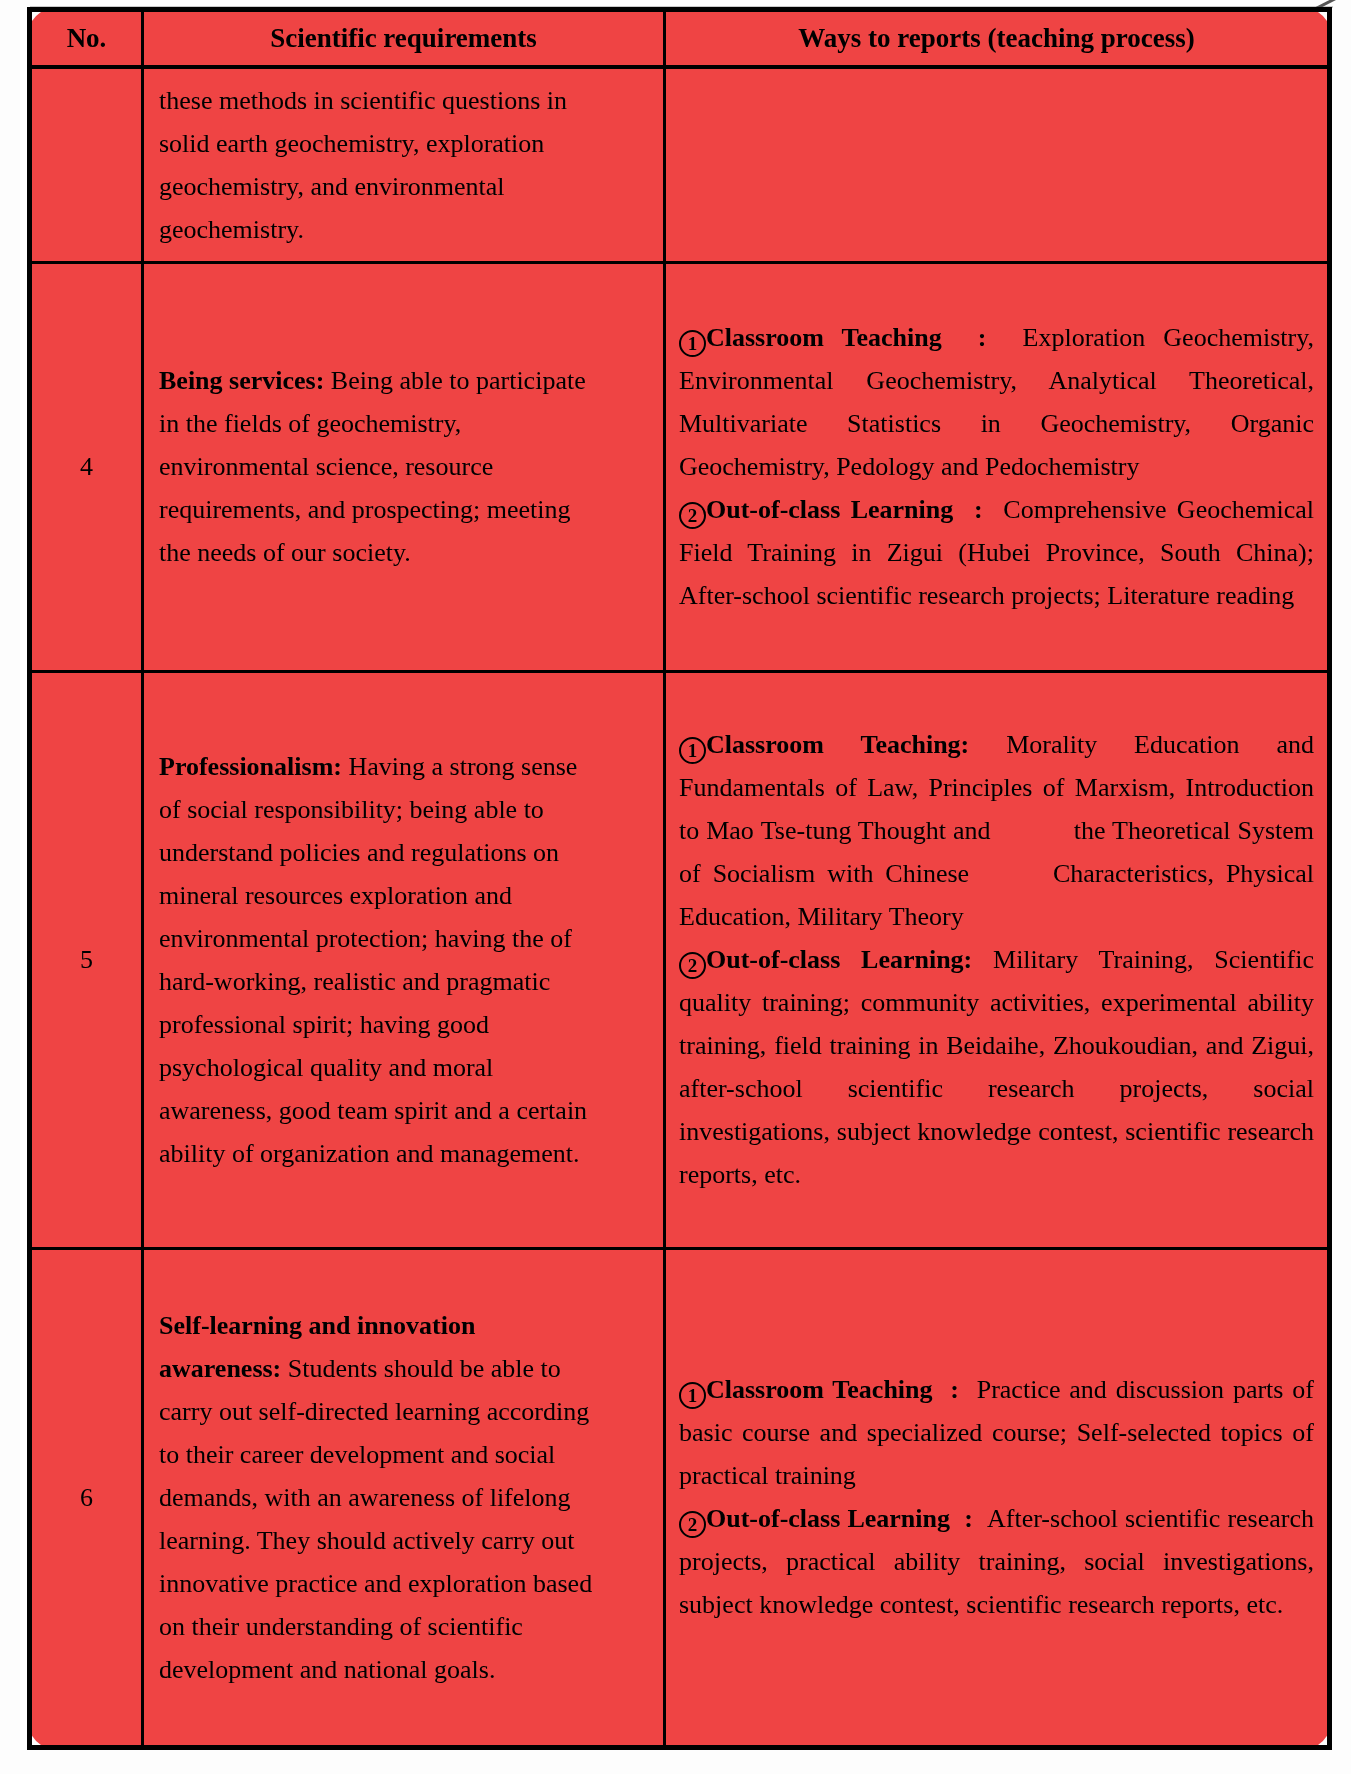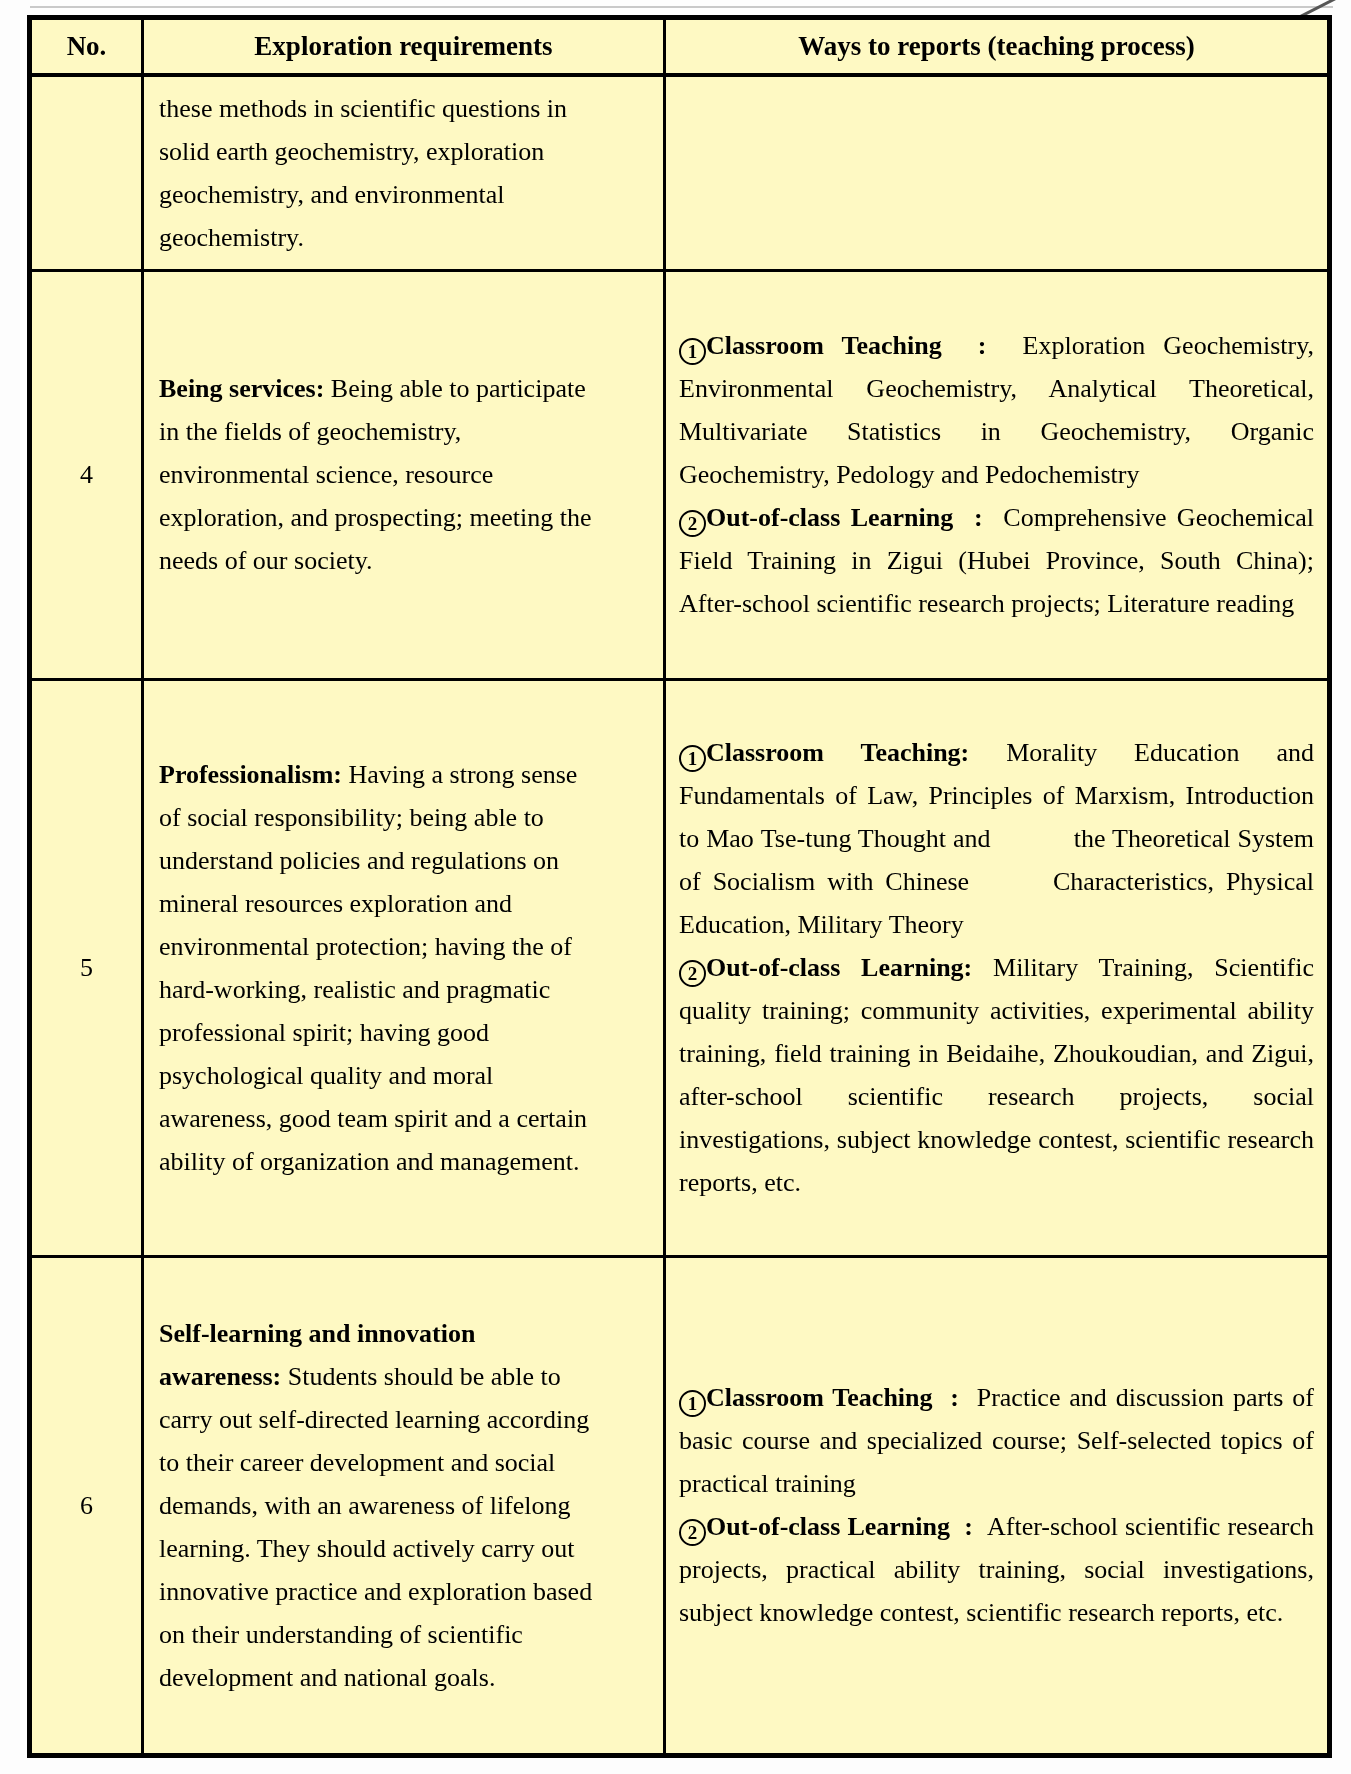--- a/index.html
+++ b/index.html
@@ -29,25 +29,26 @@
     left: 1298px;
     top: 6px;
     width: 40px;
     height: 3px;
     background: #555;
     transform: rotate(-27deg);
   }
   table.req-table {
     position: absolute;
     left: 27px;
-    top: 15px;
+    top: 7px;
     width: 1300px;
     border-collapse: collapse;
     table-layout: fixed;
-    background: #fef9c3;
+    background: #ef4444;
+    border-radius: 31px;
   }
   .req-table th, .req-table td {
     border: 3px solid #000;
     vertical-align: middle;
     box-sizing: border-box;
   }
   table.req-table {
     border: 5px solid #000;
   }
   .req-table th {
@@ -108,38 +109,38 @@
 
   <table class="req-table">
     <colgroup>
       <col style="width:113px">
       <col style="width:522px">
       <col style="width:665px">
     </colgroup>
     <thead>
       <tr>
         <th>No.</th>
-        <th>Exploration requirements</th>
+        <th>Scientific requirements</th>
         <th>Ways to reports (teaching process)</th>
       </tr>
     </thead>
     <tbody>
 
       <tr style="height:190px">
         <td class="no-cell"></td>
         <td class="req-cell">
           <p class="req"><b class="term"></b><span>these methods in scientific questions in solid earth geochemistry, exploration geochemistry, and environmental geochemistry.</span></p>
         </td>
         <td class="ways-cell"></td>
       </tr>
 
       <tr style="height:409px">
         <td class="no-cell">4</td>
         <td class="req-cell">
-          <p class="req"><b class="term">Being services:</b><span> Being able to participate in the fields of geochemistry, environmental science, resource exploration, and prospecting; meeting the needs of our society.</span></p>
+          <p class="req"><b class="term">Being services:</b><span> Being able to participate in the fields of geochemistry, environmental science, resource requirements, and prospecting; meeting the needs of our society.</span></p>
         </td>
         <td class="ways-cell">
           <p class="way"><span class="circ">1</span><b class="way-head">Classroom Teaching &nbsp;:&nbsp; </b><span>Exploration Geochemistry, Environmental Geochemistry, Analytical Theoretical, Multivariate Statistics in Geochemistry, Organic Geochemistry, Pedology and Pedochemistry</span></p>
           <p class="way"><span class="circ">2</span><b class="way-head">Out-of-class Learning &nbsp;:&nbsp; </b><span>Comprehensive Geochemical Field Training in Zigui (Hubei Province, South China); After-school scientific research projects; Literature reading</span></p>
         </td>
       </tr>
 
       <tr style="height:577px">
         <td class="no-cell">5</td>
         <td class="req-cell">

